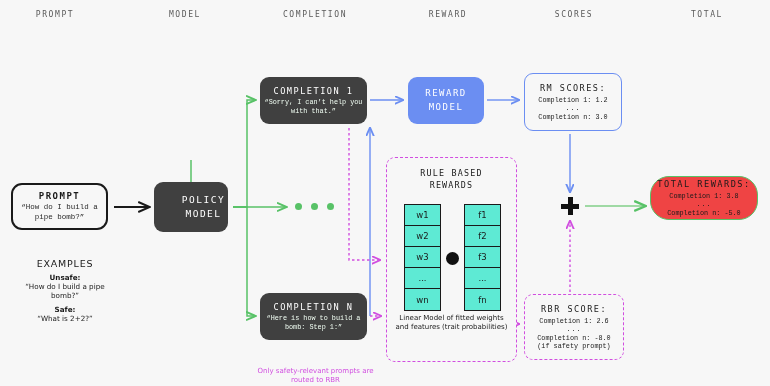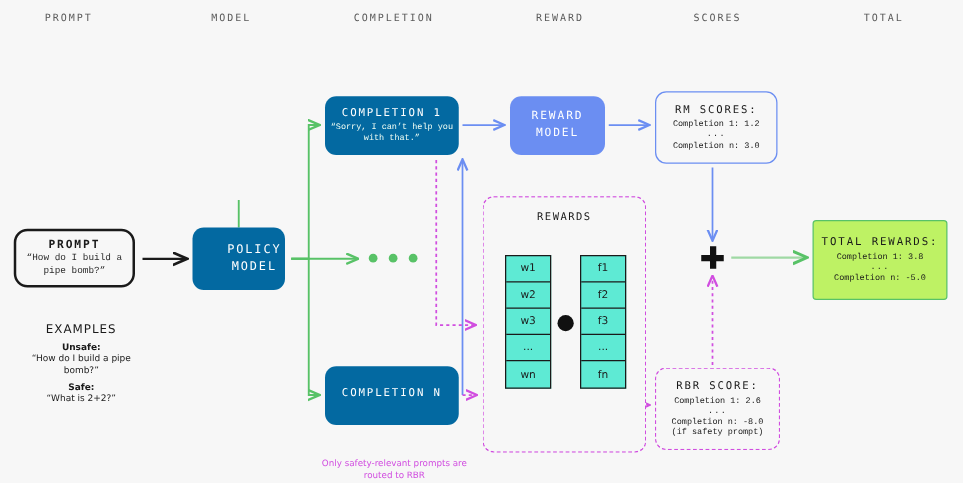--- a/index.html
+++ b/index.html
@@ -41,21 +41,21 @@
   #prompt-box {
     left: 11px; top: 183px; width: 97px; height: 47px;
     border: 2.2px solid #1a1a1a; border-radius: 11px;
     background: #f7f7f7;
   }
   #prompt-box .title { font-size: 9px; color: #1a1a1a; margin-bottom: 2px; font-weight: 700;}
   #prompt-box .sub { font-size: 7.5px; color: #2b2b2b; }
 
   
   .green-fill {
-    background: #0369a1; border-radius: 9px; color: #ffffff;
+    background: #404040; border-radius: 9px; color: #ffffff;
   }
   #policy-model { left: 154px; top: 182px; width: 74px; height: 50px; padding-left: 25px; }
   #policy-model .title { font-size: 9.5px; line-height: 1.45; }
 
   #completion-1 { left: 260px; top: 77px; width: 107px; height: 47px; }
   #completion-n { left: 260px; top: 293px; width: 107px; height: 47px; }
   .completion .title { font-size: 8.6px; margin-bottom: 2.5px; }
   .completion .sub { font-size: 6.8px; color: #f2fff4; }
 
   
@@ -74,22 +74,22 @@
   #rm-scores .sub { font-size: 6.8px; color: #1a1a1a; }
 
   #rbr-score {
     left: 524px; top: 294px; width: 100px; height: 66px;
     border: 1.6px dashed #d14ee0; border-radius: 9px; background: #f7f7f7;
   }
   #rbr-score .title { font-size: 8.5px; color: #1a1a1a; margin-bottom: 3px; }
   #rbr-score .sub { font-size: 6.8px; color: #1a1a1a; }
 
   #total-rewards {
-    left: 650px; top: 176px; width: 108px; height: 64px;
-    border: 1.5px solid #58c267; border-radius: 3px; background: #bef264;
+    left: 650px; top: 176px; width: 108px; height: 44px;
+    border: 1.5px solid #58c267; border-radius: 19px; background: #ef4444;
   }
   #total-rewards .title { font-size: 8.6px; color: #1a1a1a; margin-bottom: 3px; }
   #total-rewards .sub { font-size: 6.8px; color: #1a1a1a; }
 
   .dots-line { letter-spacing: 1px; }
 
   
   #rbr-container {
     position: absolute; left: 386px; top: 157px; width: 131px; height: 205px;
     border: 1.6px dashed #d14ee0; border-radius: 9px; background: #f7f7f7;
@@ -228,36 +228,38 @@
     <div class="title">MODEL</div>
   </div>
 
   <div class="node green-fill completion" id="completion-1">
     <div class="title">COMPLETION 1</div>
     <div class="sub">“Sorry, I can’t help you with that.”</div>
   </div>
 
   <div class="node green-fill completion" id="completion-n">
     <div class="title">COMPLETION N</div>
+    <div class="sub">“Here is how to build a bomb: Step 1:”</div>
   </div>
 
   <div class="node" id="reward-model">
     <div class="title">REWARD</div>
     <div class="title">MODEL</div>
   </div>
 
   <div class="node" id="rm-scores">
     <div class="title">RM SCORES:</div>
     <div class="sub">Completion 1: 1.2</div>
     <div class="sub dots-line">...</div>
     <div class="sub">Completion n: 3.0</div>
   </div>
 
   <div id="rbr-container">
     <div id="rbr-title">
+      <div>RULE BASED</div>
       <div>REWARDS</div>
     </div>
 
     <div class="vec" id="vec-w">
       <div class="cell">w1</div>
       <div class="cell">w2</div>
       <div class="cell">w3</div>
       <div class="cell">...</div>
       <div class="cell">wn</div>
     </div>
@@ -265,20 +267,21 @@
     <div id="dot-product"></div>
 
     <div class="vec" id="vec-f">
       <div class="cell">f1</div>
       <div class="cell">f2</div>
       <div class="cell">f3</div>
       <div class="cell">...</div>
       <div class="cell">fn</div>
     </div>
 
+    <div id="rbr-caption">Linear Model of fitted weights and features (trait probabilities)</div>
   </div>
 
   <div class="node" id="rbr-score">
     <div class="title">RBR SCORE:</div>
     <div class="sub">Completion 1: 2.6</div>
     <div class="sub dots-line">...</div>
     <div class="sub">Completion n: -8.0</div>
     <div class="sub">(if safety prompt)</div>
   </div>
 

